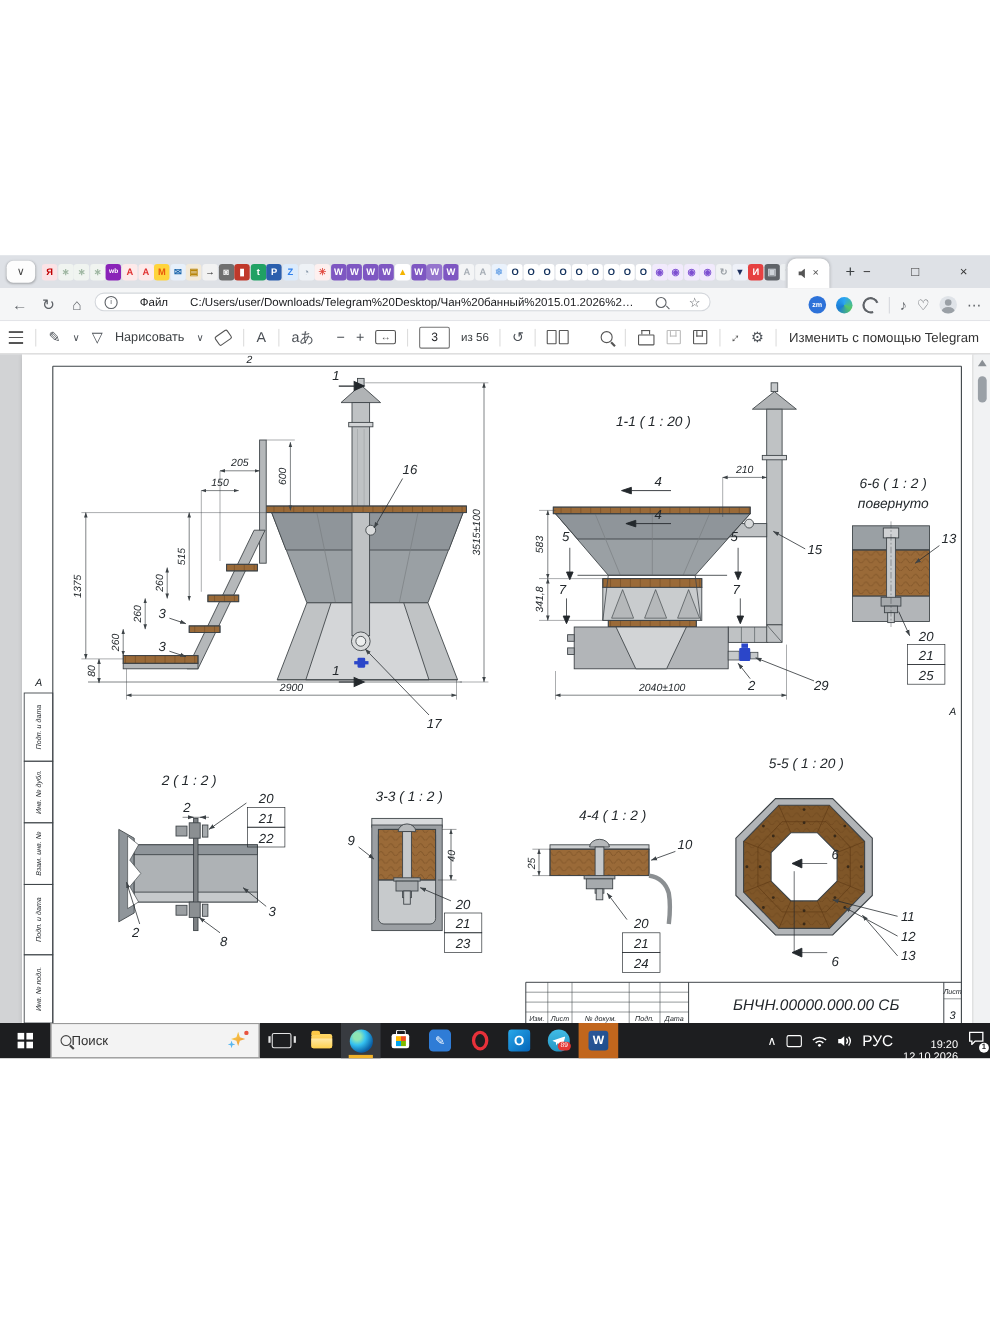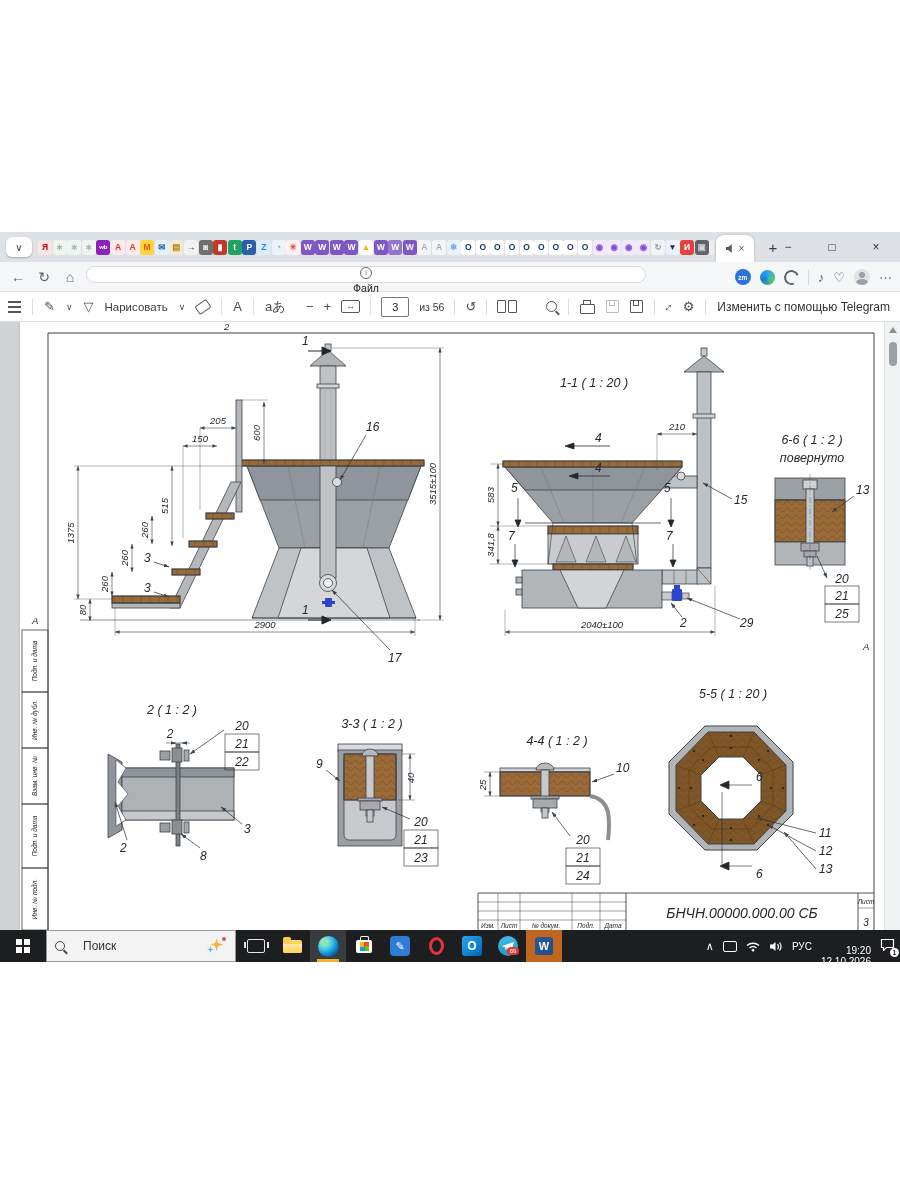--- a/index.html
+++ b/index.html
@@ -21,21 +21,21 @@
   .newtab{position:absolute;left:762px;top:4px;width:22px;height:22px;display:flex;align-items:center;
     justify-content:center;font-size:15px;color:#3c4043;}
   .winctl{position:absolute;right:0;top:0;height:30px;width:134px;display:flex;}
   .winctl span{width:44px;height:30px;display:flex;align-items:center;justify-content:center;font-size:12px;color:#333;}
 
   
   .addrbar{position:absolute;left:0;top:30px;width:900px;height:30px;background:#f5f6f7;border-bottom:1px solid #e1e3e6;box-sizing:border-box;}
   .navic{position:absolute;top:0;height:30px;width:24px;display:flex;align-items:center;justify-content:center;
     font-size:14px;color:#5f6368;}
   .urlpill{position:absolute;left:86px;top:4px;width:560px;height:17px;background:#fff;border:1px solid #d4d7dc;
-    border-radius:11px;display:flex;align-items:center;padding:0 8px;box-sizing:border-box;gap:3px;flex-direction:column;}
+    border-radius:11px;display:flex;align-items:center;padding:0 8px;box-sizing:border-box;gap:20px;}
   .infoc{width:10px;height:10px;border:1px solid #5f6368;border-radius:50%;font-size:7px;line-height:10px;
     text-align:center;color:#5f6368;flex:none;}
   .filelabel{font-size:10.5px;color:#202124;flex:none;}
   .urltext{font-size:10.5px;color:#202124;flex:1;white-space:nowrap;overflow:hidden;text-overflow:ellipsis;}
   .zoomout{width:8px;height:8px;border:1.4px solid #5f6368;border-radius:50%;position:relative;flex:none;}
   .zoomout::after{content:"";position:absolute;width:4px;height:1.4px;background:#5f6368;right:-4px;bottom:-2px;transform:rotate(45deg);}
   .star{font-size:12px;color:#5f6368;flex:none;}
   .addricons{position:absolute;right:8px;top:0;height:30px;display:flex;align-items:center;gap:9px;}
   .zmbadge{width:16px;height:16px;border-radius:50%;background:#2d72d9;color:#fff;font-size:6.5px;font-weight:bold;
     display:flex;align-items:center;justify-content:center;}
@@ -81,21 +81,21 @@
   .vscroll{position:absolute;right:0;top:0;width:16px;height:608px;background:#f1f2f3;border-left:1px solid #e2e2e2;box-sizing:border-box;}
   .vsarrow{position:absolute;left:4px;top:5px;width:0;height:0;border-left:4px solid transparent;border-right:4px solid transparent;border-bottom:6px solid #8a8f94;}
   .vsthumb{position:absolute;left:3.5px;top:20px;width:8px;height:24px;border-radius:4px;background:#9aa0a6;}
 
   
   .taskbar{position:absolute;left:0;top:698px;width:900px;height:32px;background:#1d1e20;}
   .startbtn{position:absolute;left:0;top:0;width:46px;height:32px;display:flex;align-items:center;justify-content:center;}
   .winlogo{width:14px;height:14px;display:grid;grid-template-columns:1fr 1fr;grid-template-rows:1fr 1fr;gap:1.5px;}
   .winlogo i{background:#fff;display:block;}
   .tsearch{position:absolute;left:46px;top:0;width:190px;height:32px;background:#f3f3f3;border:1px solid #9a9a9a;
-    box-sizing:border-box;display:flex;align-items:center;padding:0 8px;gap:18px;}
+    box-sizing:border-box;display:flex;align-items:center;padding:0 8px;gap:0;}
   .tsearchic{width:8px;height:8px;border:1.5px solid #444;border-radius:50%;position:relative;flex:none;}
   .tsearchic::after{content:"";position:absolute;width:5px;height:1.5px;background:#444;right:-4px;bottom:-2px;transform:rotate(45deg);}
   .tsearchtext{font-size:12px;color:#333;flex:1;}
   .sparkle{position:relative;width:20px;height:20px;flex:none;}
   .sp1{position:absolute;left:3px;top:2px;width:13px;height:13px;background:linear-gradient(135deg,#f8d94a,#ef8e38);
     clip-path:polygon(50% 0,62% 38%,100% 50%,62% 62%,50% 100%,38% 62%,0 50%,38% 38%);}
   .sp2{position:absolute;left:0px;top:10px;width:7px;height:7px;background:#59b7f0;
     clip-path:polygon(50% 0,62% 38%,100% 50%,62% 62%,50% 100%,38% 62%,0 50%,38% 38%);}
   .sp3{position:absolute;right:1px;top:1px;width:4px;height:4px;border-radius:50%;background:#e8533f;}
   .apps{position:absolute;left:238px;top:0;height:32px;display:flex;}
@@ -121,21 +121,21 @@
   .tg i{position:absolute;left:4px;top:6px;width:12px;height:9px;background:#fff;
     clip-path:polygon(0 45%,100% 0,78% 100%,40% 70%,30% 95%,28% 62%);}
   .tgbadge{position:absolute;right:-1px;bottom:1px;min-width:10px;height:8px;border-radius:4px;background:#e53935;
     color:#fff;font-size:6px;line-height:8px;text-align:center;padding:0 1px;}
   .wordsq{width:18px;height:18px;background:linear-gradient(135deg,#2b579a,#1e4e8c);border-radius:3px;color:#fff;
     font-size:11px;font-weight:bold;display:flex;align-items:center;justify-content:center;position:relative;}
   .wordsq::before{content:"";position:absolute;right:-3px;top:2px;width:5px;height:14px;background:#f2f2f2;border-radius:1px;z-index:-1;}
   .tray{position:absolute;right:5px;top:0;height:32px;display:flex;align-items:center;gap:9px;color:#fff;}
   .trayglyph{font-size:11px;color:#fff;}
   .tablet{width:12px;height:9px;border:1.3px solid #fff;border-radius:2px;}
-  .lang{font-size:10px;}
+  .lang{font-size:14px;}
   .clock{font-size:10px;line-height:11px;text-align:right;margin-top:20px;}
   .notif{position:relative;}
   .notifbadge{position:absolute;right:-4px;bottom:-2px;width:9px;height:9px;border-radius:50%;background:#fff;
     color:#1d1e20;font-size:7px;line-height:9px;text-align:center;font-weight:bold;}
 
   
   .dsvg text{fill:#23282c;font-family:"Liberation Sans",sans-serif;font-style:italic;}
   .dim{font-size:9.5px;}
   .call{font-size:12px;}
   .vtitle{font-size:12.5px;}

